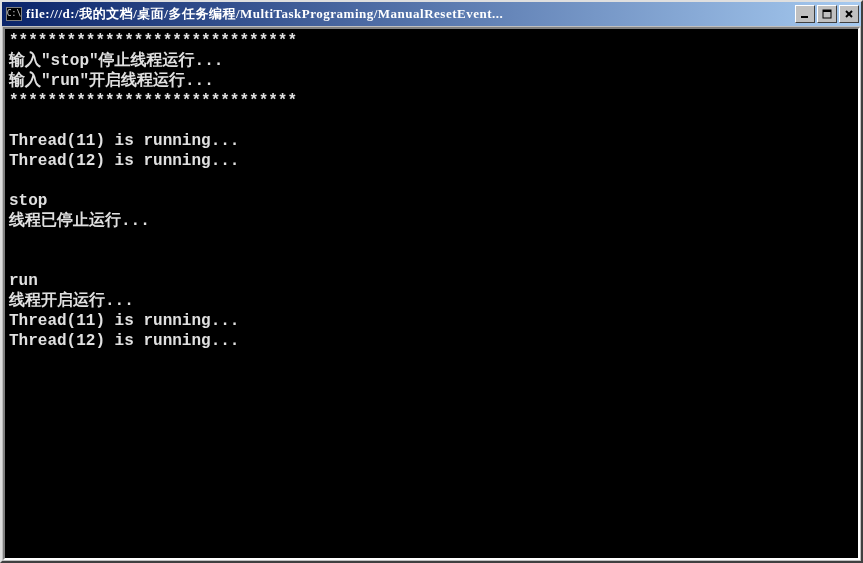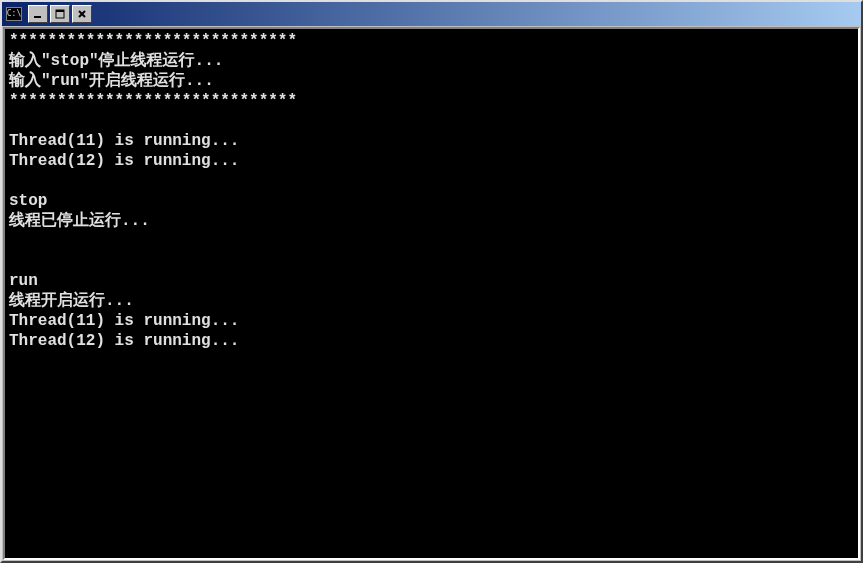--- a/index.html
+++ b/index.html
@@ -105,20 +105,21 @@
       display: block;
       min-height: 20px;
     }
   </style>
 </head>
 <body>
 
 <div class="window">
   <div class="title-bar">
     <div class="title-icon">C:\</div>
+    <div class="title-text">file:///d:/我的文档/桌面/多任务编程/MultiTaskPrograming/ManualResetEvent...</div>
     <div class="title-buttons">
       <div class="title-btn">
         <svg viewBox="0 0 10 10">
           <rect x="1" y="7" width="7" height="2" fill="#000"></rect>
         </svg>
       </div>
       <div class="title-btn">
         <svg viewBox="0 0 10 10">
           <rect x="1" y="1" width="8" height="8" fill="none" stroke="#000" stroke-width="1"></rect>
           <rect x="1" y="1" width="8" height="2" fill="#000"></rect>

